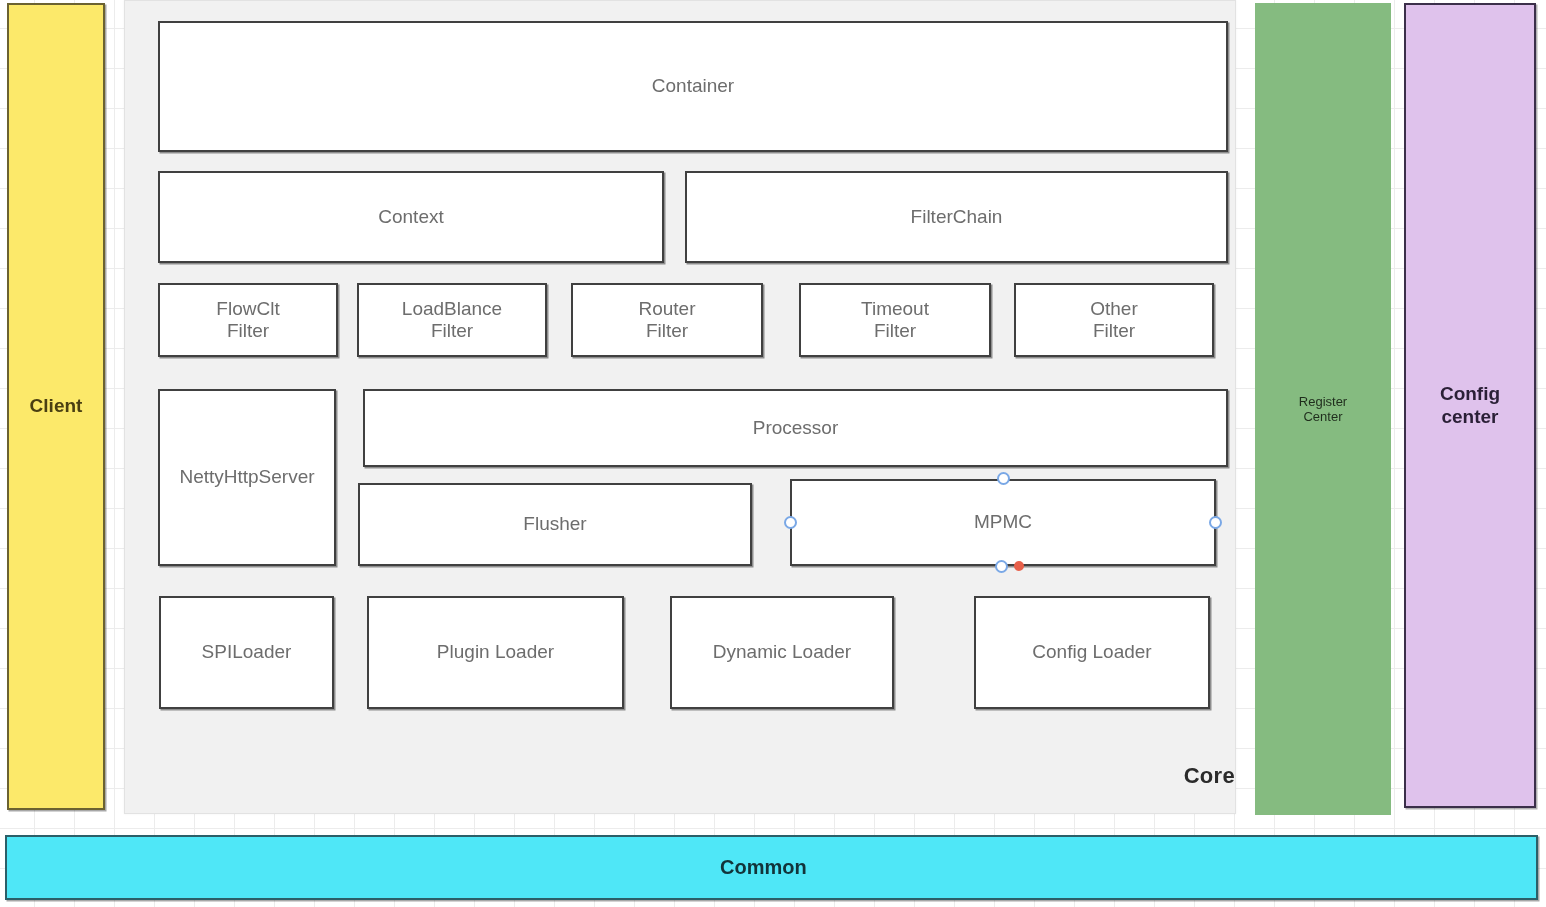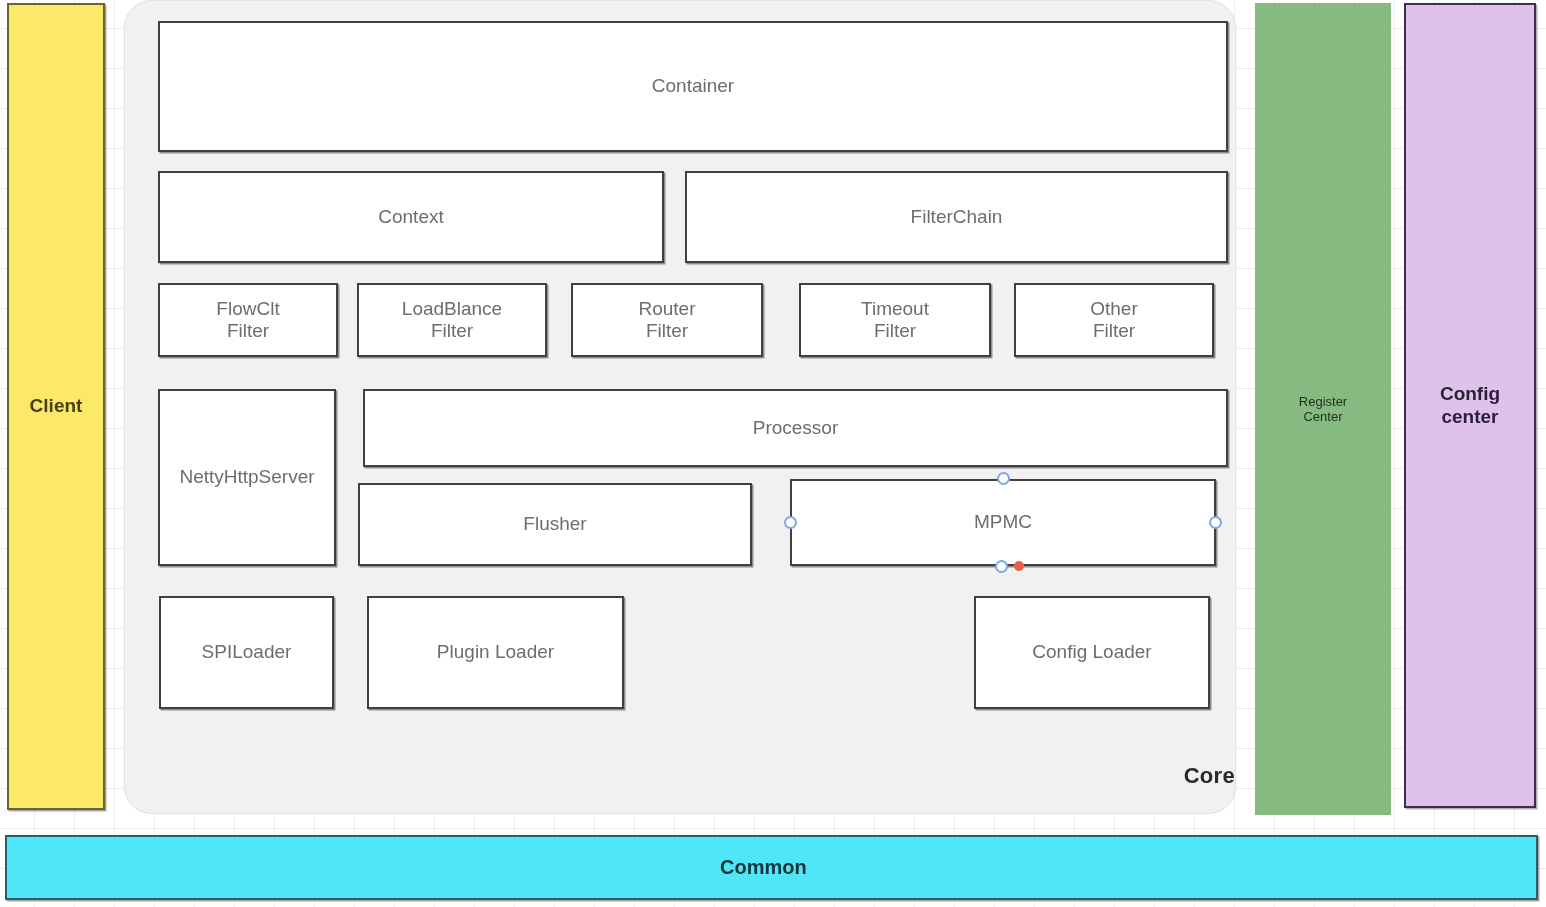--- a/index.html
+++ b/index.html
@@ -119,21 +119,21 @@
 </style>
 </head>
 <body>
 
 <div id="canvas">
 
   <div class="box band-client" style="left:7px; top:3px; width:98px; height:807px;">
     <span>Client</span>
   </div>
 
-  <div class="box panel-core" style="left:124px; top:0px; width:1112px; height:814px; display:block;border-radius:28px;">
+  <div class="box panel-core" style="left:124px; top:0px; width:1112px; height:814px; display:block;">
 
     <div class="box node" style="left:33px; top:20px; width:1070px; height:131px;">
       <span>Container</span>
     </div>
 
     <div class="box node" style="left:33px; top:170px; width:506px; height:92px;">
       <span>Context</span>
     </div>
     <div class="box node" style="left:560px; top:170px; width:543px; height:92px;">
       <span>FilterChain</span>
@@ -180,20 +180,23 @@
     <div class="handle" style="left:1090px; top:521px;"></div>
     <div class="handle" style="left:876px; top:565px;"></div>
     <div class="handle-dot" style="left:894px; top:565px;"></div>
 
     <div class="box node" style="left:34px; top:595px; width:175px; height:113px;">
       <span>SPILoader</span>
     </div>
     <div class="box node" style="left:242px; top:595px; width:257px; height:113px;">
       <span>Plugin Loader</span>
     </div>
+    <div class="box node" style="left:545px; top:595px; width:224px; height:113px;">
+      <span>Dynamic Loader</span>
+    </div>
     <div class="box node" style="left:849px; top:595px; width:236px; height:113px;justify-content:center;">
       <span>Config Loader</span>
     </div>
 
     <div class="core-label">Core</div>
   </div>
 
   <div class="box band-register" style="left:1255px; top:3px; width:136px; height:812px; flex-direction:column;">
     <span>Register</span>
     <span>Center</span>

